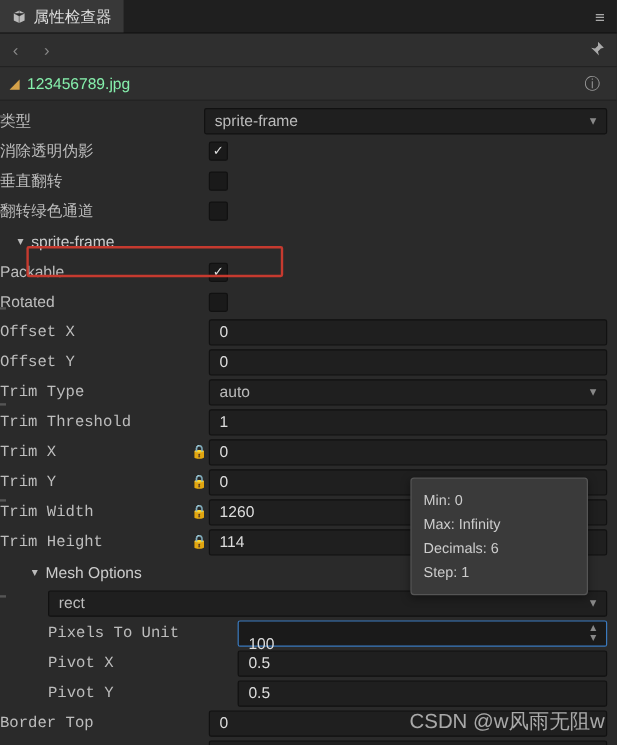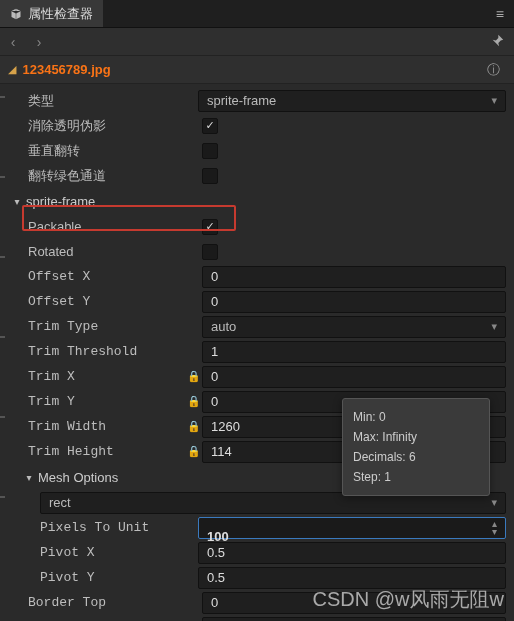--- a/index.html
+++ b/index.html
@@ -9,26 +9,26 @@
   .tab.active { background: #383838; color: #ddd; }
   .tab .ico { width: 12px; height: 12px; }
   .tabbar .sp { flex: 1; }
   .menu-icon { padding: 0 10px; color: #aaa; cursor: pointer; font-size: 14px; }
   .navrow { display: flex; align-items: center; background: #2f2f2f; height: 28px; border-bottom: 1px solid #222; }
   .navbtn { width: 26px; text-align: center; color: #888; cursor: pointer; font-size: 14px; }
   .navrow .sp { flex: 1; }
   .pin { padding: 0 10px; color: #999; cursor: pointer; }
   .filerow { display: flex; align-items: center; background: #2f2f2f; height: 28px; padding: 0 8px; border-bottom: 1px solid #222; }
   .fileico { color: #d6a24a; margin-right: 6px; font-size: 11px; }
-  .filename { color: #f97316; font-weight: bold; }
+  .filename { color: #86efac; }
   .filerow .sp { flex: 1; }
   .help { color: #999; padding: 0 6px; cursor: pointer; }
   .panel { padding: 4px 0 0 0; }
   .row { display: flex; align-items: center; height: 25px; padding: 0 8px 0 0; }
-  .indent1 { padding-left: 28px; }
+  .indent1 { }
   .indent2 { padding-left: 40px; }
   .caret { width: 14px; display: inline-block; text-align: center; color: #bbb; font-size: 10px; cursor: pointer; margin-right: 2px; }
   .label { width: 170px; color: #bdbdbd; display: flex; align-items: center; }
   .label.short { width: 158px; font-family: Liberation Mono, monospace; }
   .lock { width: 16px; color: #8a8a8a; text-align: center; font-size: 11px; }
   .ctrl { flex: 1; display: flex; align-items: center; }
   .select, .numin, .textval {
     flex: 1; background: #1f1f1f; color: #bbb; border: 1px solid #111;
     height: 22px; padding: 0 8px; border-radius: 2px; display: flex; align-items: center;
   }
@@ -42,21 +42,21 @@
   .checkbox { width: 16px; height: 16px; background: #1a1a1a; border: 1px solid #111; border-radius: 2px; display: flex; align-items: center; justify-content: center; color: #ddd; font-size: 11px; cursor: pointer; margin-left: 4px; }
   .checkbox.checked::after { content: "✓"; }
   .section-header { display: flex; align-items: center; height: 26px; padding-left: 10px; color: #ccc; }
   .section-header.sub { padding-left: 22px; }
   .highlight-box { position: absolute; border: 2px solid #c63a2f; border-radius: 2px; pointer-events: none; }
   .tooltip {
     position: absolute; background: #3a3a3a; border: 1px solid #555; border-radius: 3px;
     padding: 8px 10px; color: #ccc; font-size: 12px; line-height: 20px; z-index: 10;
     box-shadow: 0 2px 8px rgba(0,0,0,0.4);
   }
-  .watermark { position: absolute; right: 10px; bottom: 8px; color: #d8d8d8; font-size: 20px; opacity: 0.75; pointer-events: none; }
+  .watermark { position: absolute; right: 10px; bottom: 8px; color: #d8d8d8; font-size: 17px; opacity: 0.75; pointer-events: none; }
   .gutter { position:absolute; left:0; top:56px; bottom:0; width:5px; }
   .gmark { position:absolute; left:0; width:5px; height:2px; background:#555; }
 </style>
 </head>
 <body>
 
 <div class="tabbar">
   <div class="tab active">
     <svg class="ico" viewBox="0 0 16 16">
         <path fill="#bbb" d="M8 1l6 3v8l-6 3-6-3V4z"></path>
@@ -223,21 +223,21 @@
         <span>rect</span>
         <span class="chev">▾</span>
       </div>
     </div>
   </div>
 
   <div class="row indent2">
     <div class="label short">Pixels To Unit</div>
     <div class="ctrl">
       <div class="numin active">
-        <input style="font-weight: bold; margin-top: 17px;" value="100">
+        <input style="font-weight: normal; margin-top: 17px;" value="100">
         <div class="step">
             <span>▴</span>
             <span>▾</span>
           </div>
       </div>
     </div>
   </div>
 
   <div class="row indent2">
     <div class="label short">Pivot X</div>

